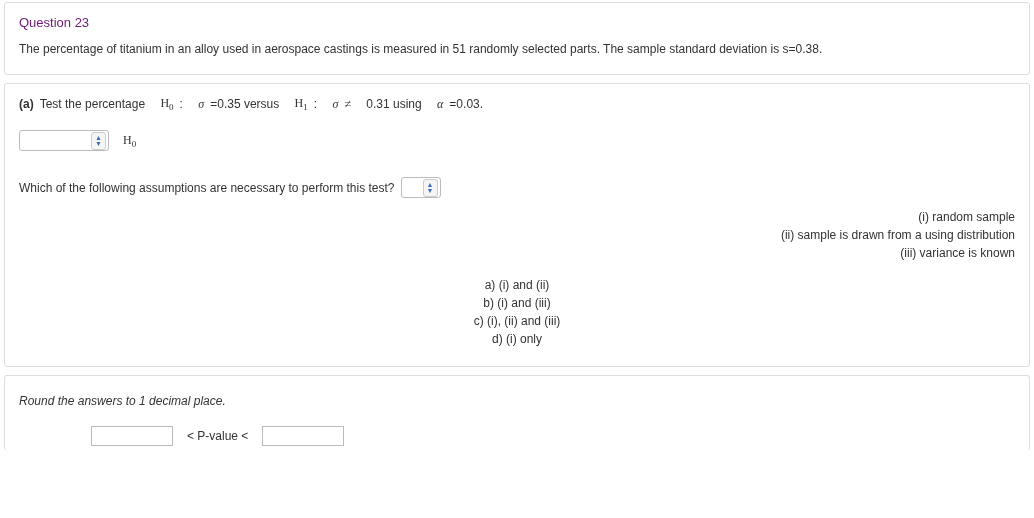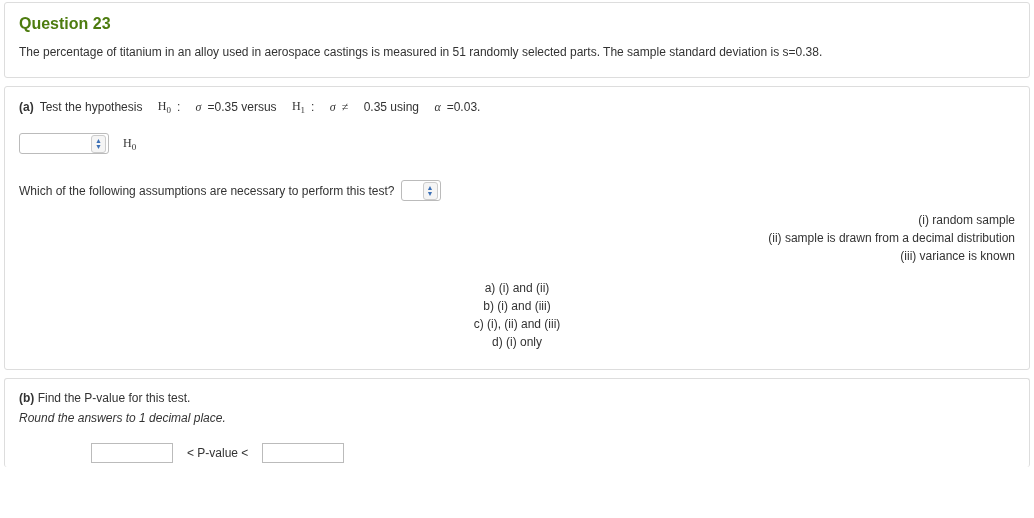--- a/index.html
+++ b/index.html
@@ -11,23 +11,23 @@
     width: 1034px;
   }
   .panel {
     border: 1px solid #ddd;
     border-radius: 3px;
     margin: 2px 4px 8px 4px;
     padding: 12px 14px;
     background: #fff;
   }
   .q-title {
-    color: #4d7c0f;
-    font-weight: bold;
-    font-size: 16px;
+    color: #701a75;
+    font-weight: normal;
+    font-size: 13px;
     margin-bottom: 12px;
   }
   .line { margin-bottom: 6px; }
   .hypo-line {
     display: flex;
     align-items: center;
     gap: 6px;
     flex-wrap: wrap;
     margin-bottom: 18px;
   }
@@ -95,39 +95,39 @@
 <body>
 
 <div class="panel">
   <div class="q-title">Question 23</div>
   <div class="line">The percentage of titanium in an alloy used in aerospace castings is measured in 51 randomly selected parts. The sample standard deviation is s=0.38.</div>
 </div>
 
 <div class="panel">
   <div class="hypo-line">
     <span class="bold">(a)</span>
-    <span>Test the hypothesis</span>
+    <span>Test the percentage</span>
     &nbsp;
     <span class="math-h0">
       <span>H</span><span class="math-sub">0</span>
     </span>
     <span>:</span>
     &nbsp;
     <span class="sigma">σ</span>
     <span>=0.35 versus</span>
     &nbsp;
     <span class="math-h1">
       <span>H</span><span class="math-sub">1</span>
     </span>
     <span>:</span>
     &nbsp;
     <span class="sigma">σ</span>
     <span class="neq">≠</span>
     &nbsp;
-    <span>0.35 using</span>
+    <span>0.31 using</span>
     &nbsp;
     <span class="alpha">α</span>
     <span>=0.03.</span>
   </div>
 
   <div class="flex-row" style="margin-bottom:26px;">
     <span class="select-wrap med">
       <span class="stepper">
           <span>▲</span>
           <span>▼</span>
@@ -143,36 +143,32 @@
     <span class="select-wrap small">
       <span class="stepper">
           <span>▲</span>
           <span>▼</span>
         </span>
     </span>
   </div>
 
   <div class="assump-block">
     <div>(i) random sample</div>
-    <div>(ii) sample is drawn from a decimal distribution</div>
+    <div>(ii) sample is drawn from a using distribution</div>
     <div>(iii) variance is known</div>
   </div>
 
   <div class="opts">
     <div>a) (i) and (ii)</div>
     <div>b) (i) and (iii)</div>
     <div>c) (i), (ii) and (iii)</div>
     <div>d) (i) only</div>
   </div>
 </div>
 
 <div class="panel" style="border-bottom:none; padding-bottom:4px;">
-  <div class="line">
-    <span class="bold">(b)</span>
-    <span>Find the P-value for this test.</span>
-  </div>
   <div class="line gap-top" style="margin-bottom:18px;font-style:italic;">Round the answers to 1 decimal place.</div>
   <div class="pval-row">
     <span class="input-box"></span>
     <span>&lt; P-value &lt;</span>
     <span class="input-box"></span>
   </div>
 </div>
 
 </body></html>

